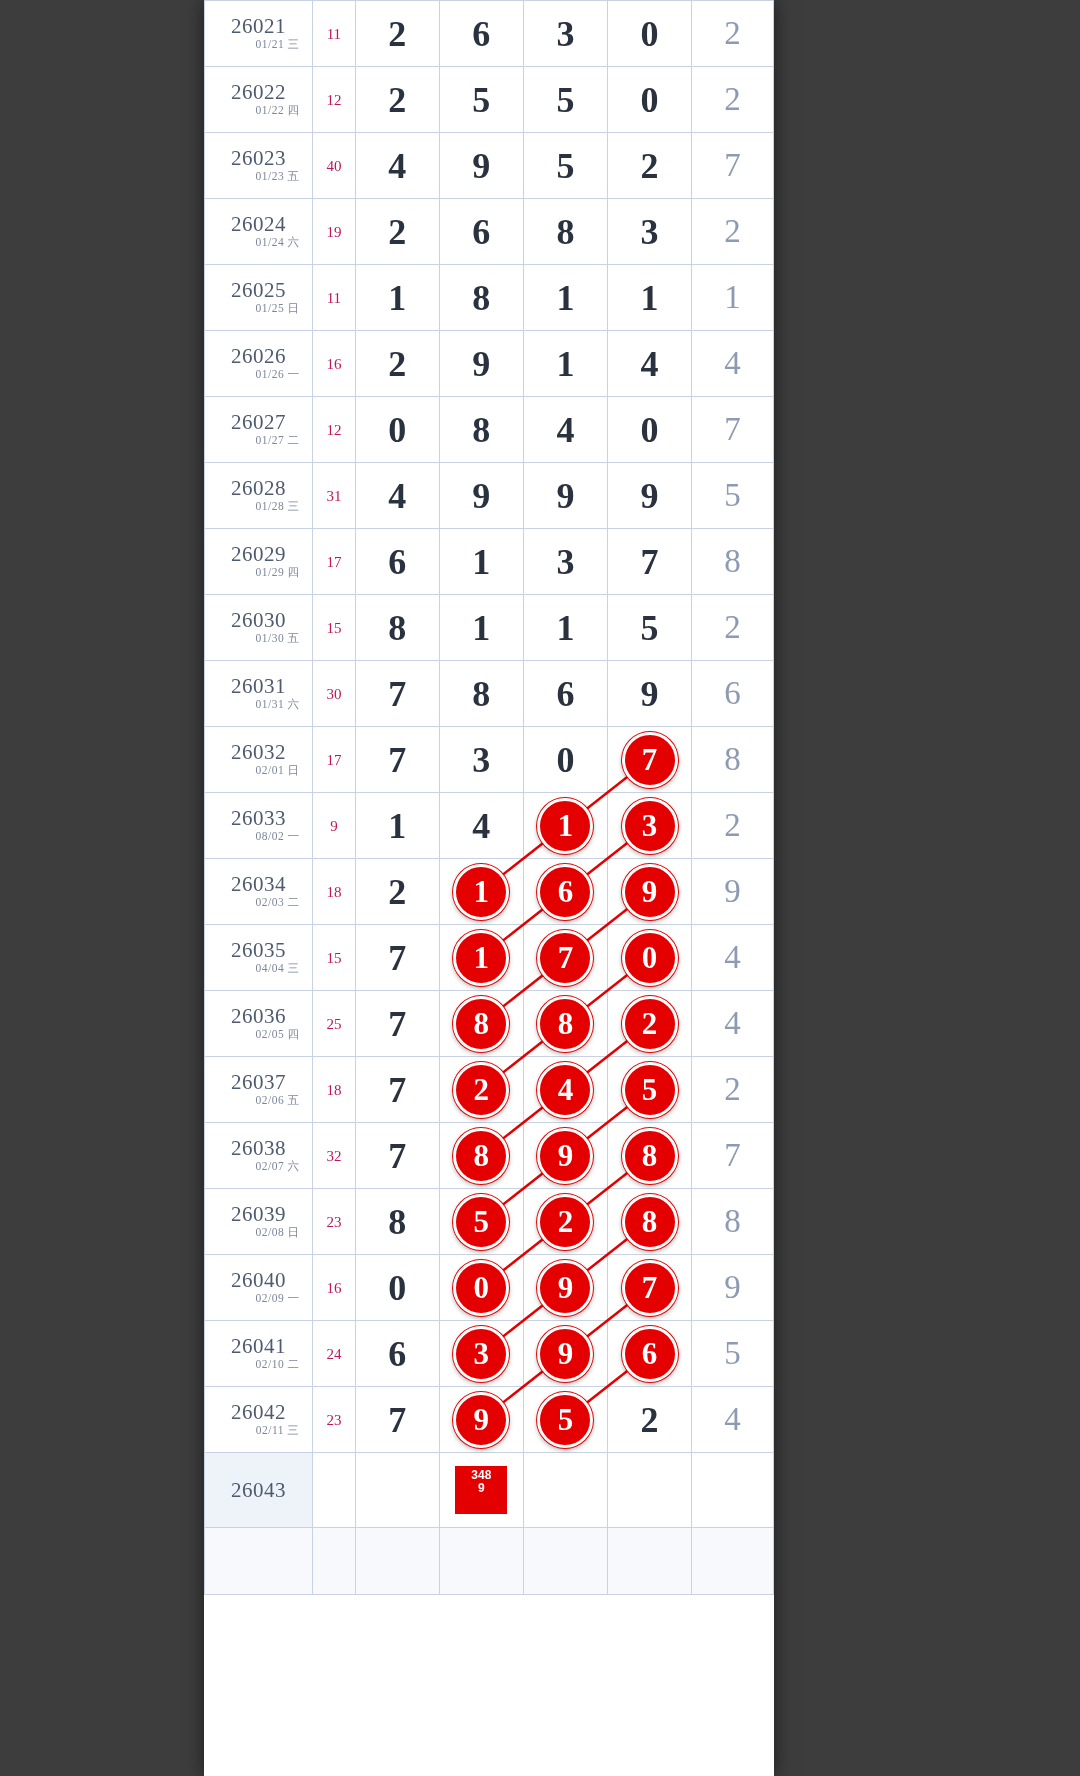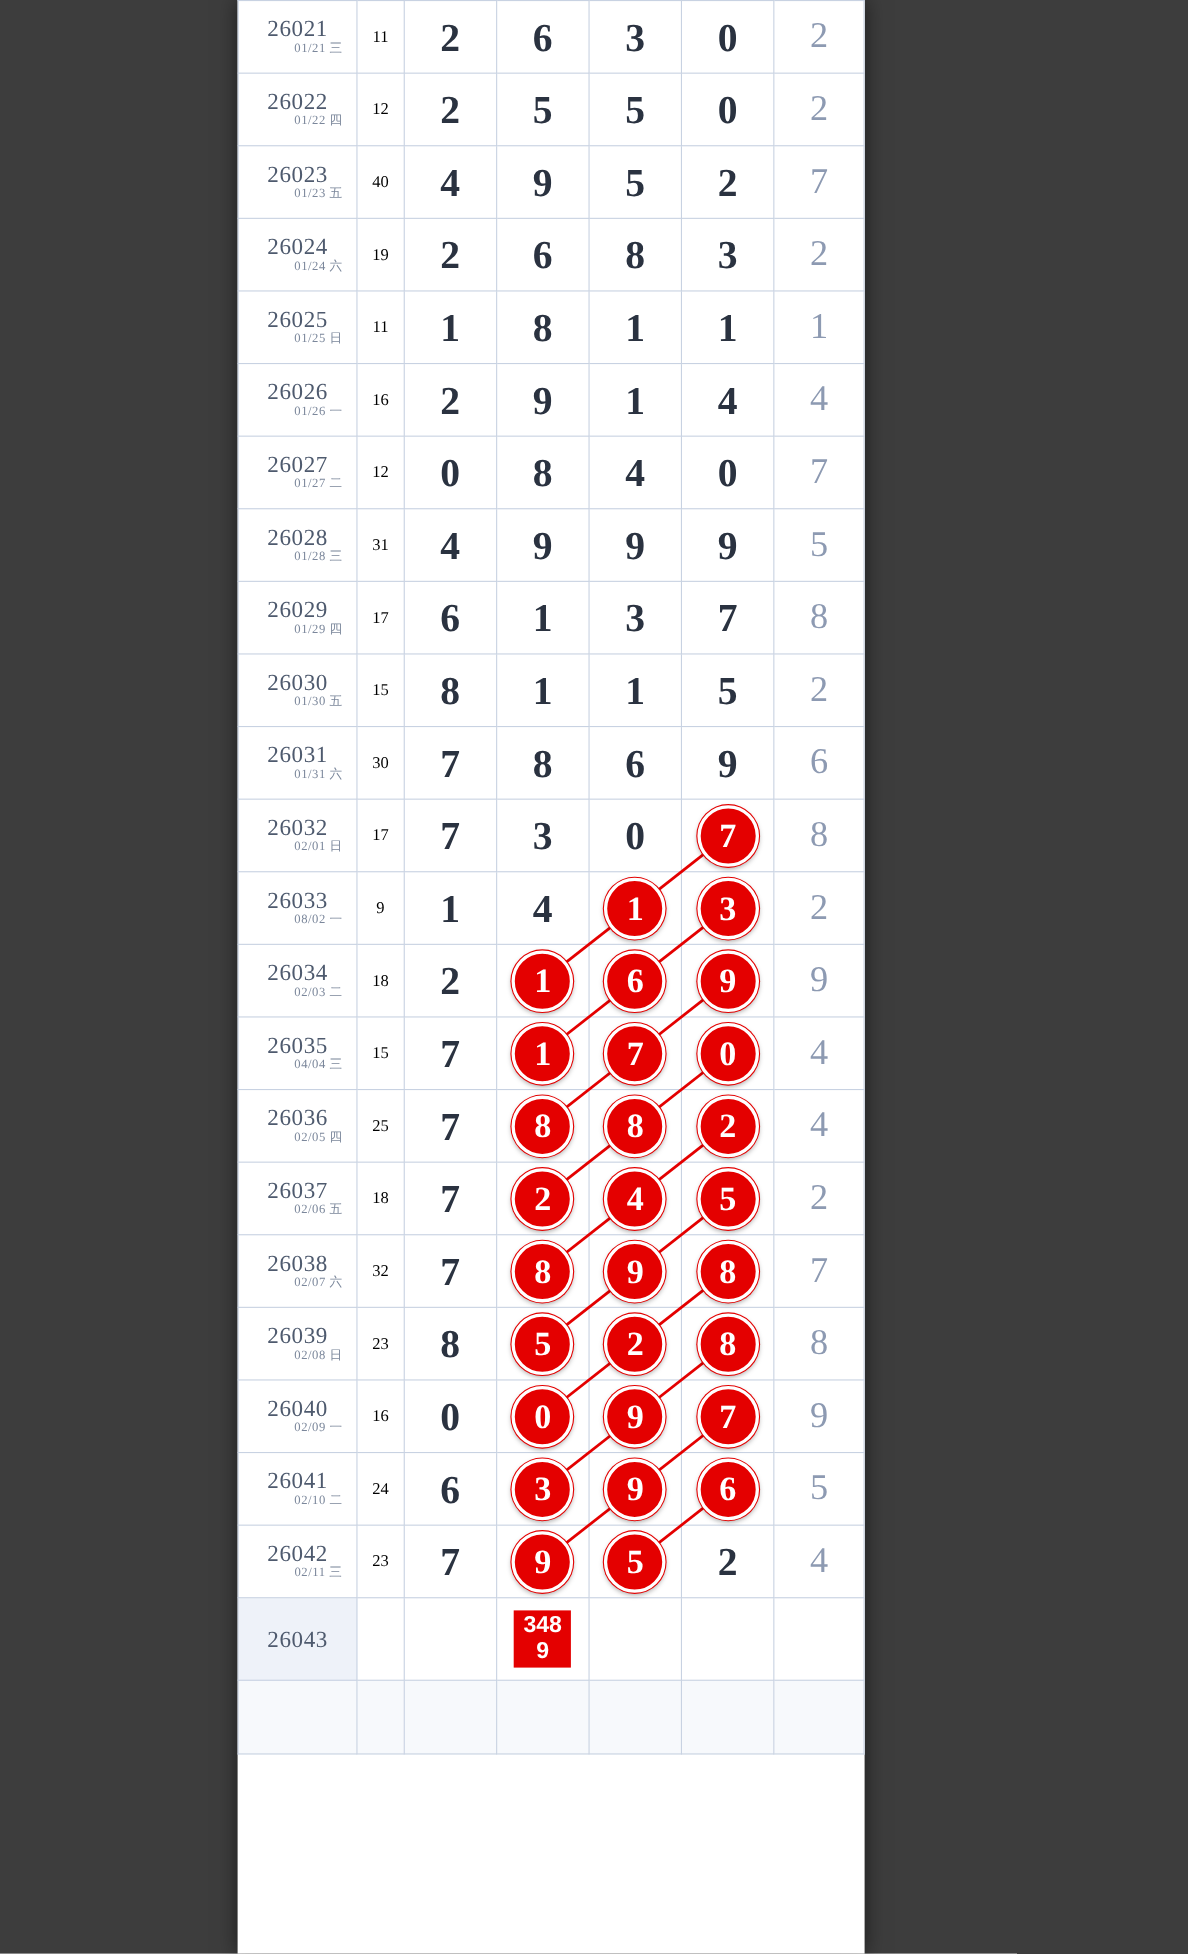--- a/index.html
+++ b/index.html
@@ -4,21 +4,21 @@
 <style>
   html,body{margin:0;padding:0;}
   body{
     width:1080px;height:1776px;
     background:#3d3d3d;
     font-family:"Liberation Serif", serif;
     overflow:hidden;
   }
   #root{position:relative;width:1080px;height:1776px;}
   .sheet{
-    position:absolute;left:216px;top:0;width:570px;height:1776px;
+    position:absolute;left:204px;top:0;width:570px;height:1776px;
     background:#ffffff;
     box-shadow:0 0 18px rgba(0,0,0,.55);
   }
   table.grid{
     border-collapse:collapse;
     width:570px;
     table-layout:fixed;
   }
   table.grid td{
     border:1px solid #c8d2e2;
@@ -31,21 +31,21 @@
   .c-sum{width:38px;background:#dde5f2;}
   .c-num{width:76px;}
   .c-last{width:74px;background:#f4f7fc;}
 
   .issue-no{
     font-size:21px;color:#4e5a6e;line-height:1.05;letter-spacing:.5px;
   }
   .issue-date{
     font-size:11.5px;color:#7b879b;line-height:1.3;letter-spacing:.5px;padding-left:38px;
   }
-  .sumtxt{font-size:15px;color:#000000;margin-top:24px;}
+  .sumtxt{font-size:15px;color:#be185d;margin-top:24px;}
   .digit{font-size:36px;font-weight:bold;color:#2a3240;}
   .lastdigit{font-size:33px;color:#8d9ab2;font-weight:normal;}
 
   tr.row{height:66px;}
 
   
   .ball{
     display:inline-flex;align-items:center;justify-content:center;
     width:50px;height:50px;border-radius:50%;
     background:#e40000;
@@ -55,22 +55,22 @@
     position:relative;z-index:3;
   }
   .cell-wrap{position:relative;width:100%;height:100%;display:flex;align-items:center;justify-content:center;}
 
   
   .lines{position:absolute;left:0;top:0;width:570px;height:1776px;pointer-events:none;z-index:2;}
 
   .tagbox{
     display:inline-block;background:#e40000;color:#fff;
     font-family:"Liberation Sans", sans-serif;
-    font-size:21px;font-weight:bold;line-height:1.05;
-    padding:3px 6px 4px 6px;text-align:center;min-width:40px;
+    font-size:12px;font-weight:bold;line-height:1.05;
+    padding:3px 6px 20px 6px;text-align:center;min-width:40px;
     letter-spacing:0px;
   }
   tr.empty td{height:66px;background:#f7f9fc;}
   tr.pred td{height:74px;margin-left:33px;}
   .pred .c-issue{background:#eef2f9;}
 </style>
 </head>
 <body>
 
 <div id="root">

